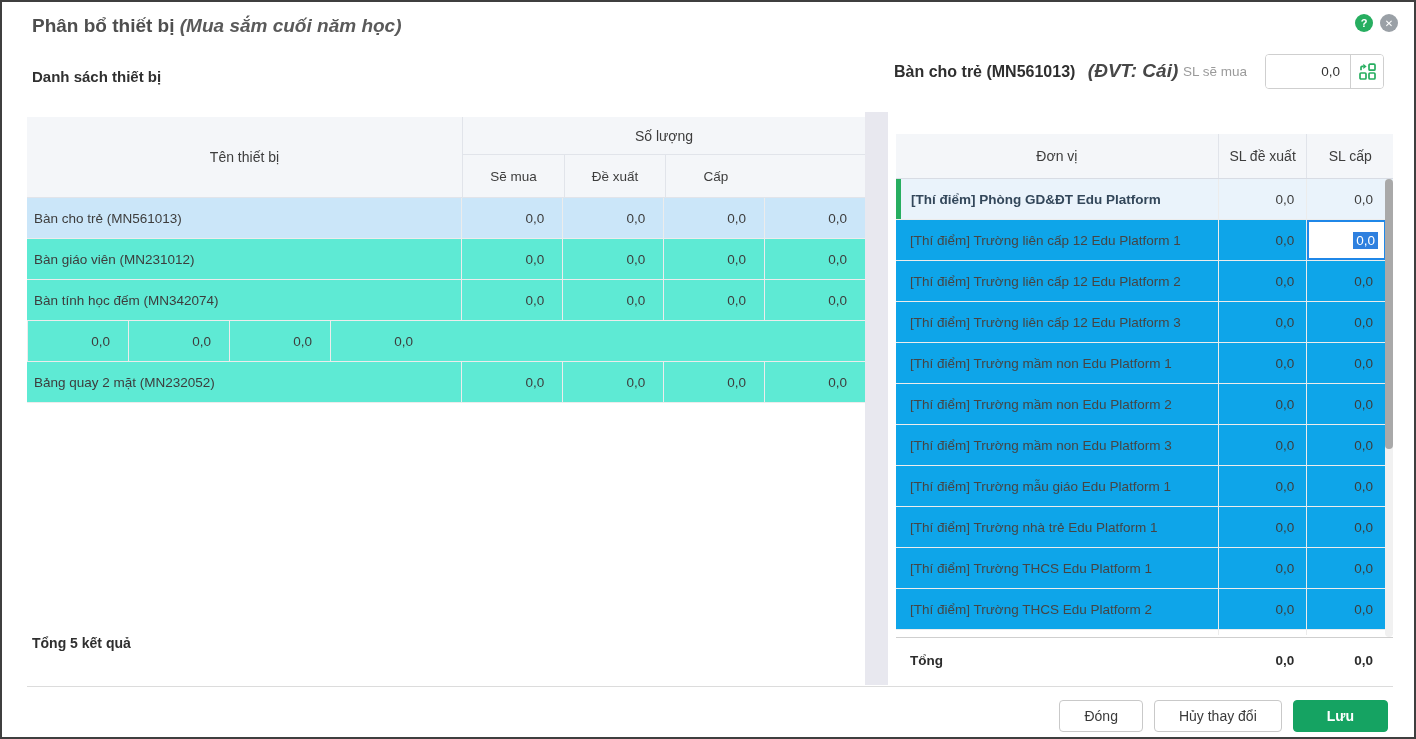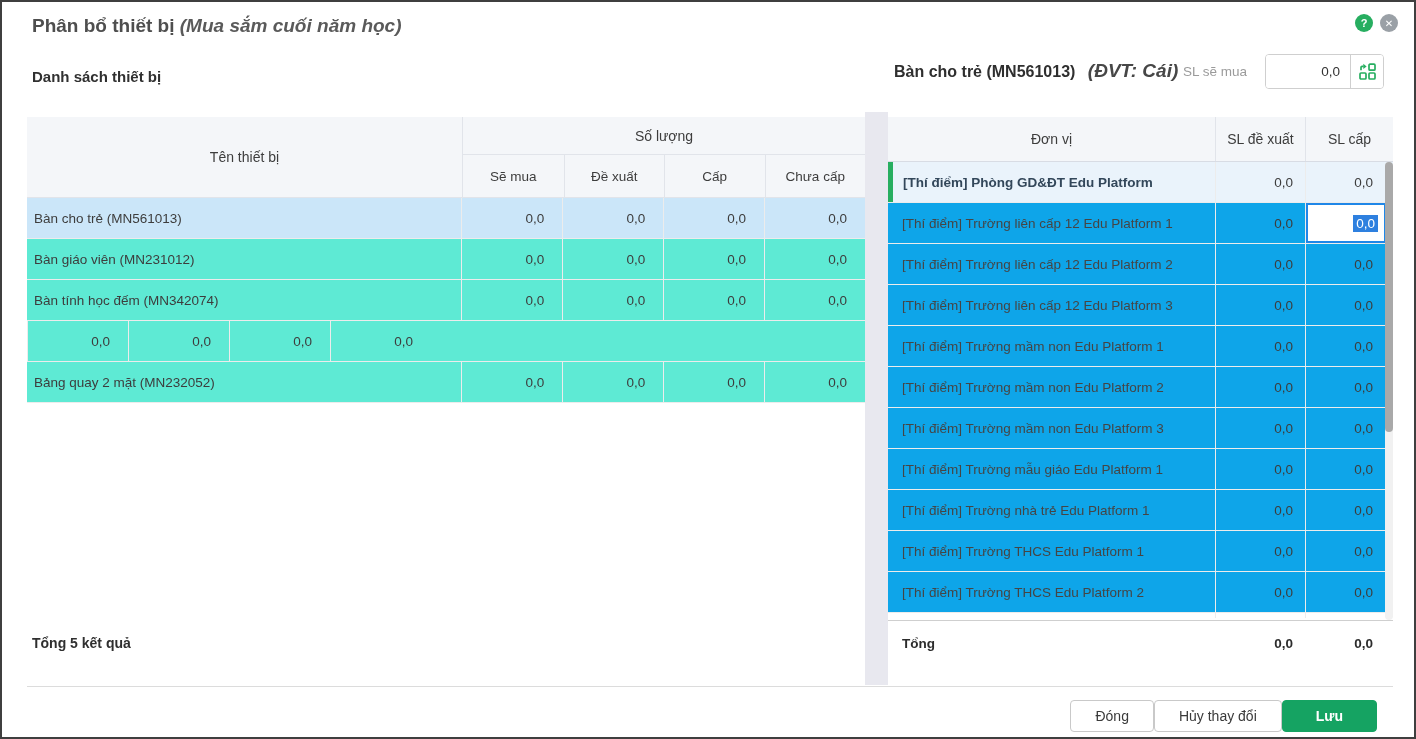--- a/index.html
+++ b/index.html
@@ -38,21 +38,21 @@
   .device-title { position:absolute; left:892px; top:58px; font-size:16px; color:#2f2f2f; }
   .device-title b { font-weight:bold; }
   .device-title .unit { font-style:italic; font-weight:600; font-size:19px; color:#474747; margin-left:8px; }
   .sl-label { position:absolute; left:1165px; top:62px; width:80px; text-align:right; font-size:13.5px; color:#9b9b9b; }
   .qty-group { position:absolute; left:1263px; top:52px; width:119px; height:35px; border:1px solid #cfcfcf; border-radius:4px; display:flex; background:#fff; overflow:hidden; }
   .qty-input { width:84px; height:100%; border:none; outline:none; text-align:right; padding-right:10px; font-size:13.5px; color:#333;
                font-family:"Liberation Sans","DejaVu Sans",sans-serif; }
   .dist-btn { width:35px; height:100%; border-left:1px solid #cfcfcf; display:flex; align-items:center; justify-content:center; cursor:pointer; background:#fff; }
 
   
-  .right-table { position:absolute; left:886px; top:115px; width:505px; font-size:13.5px; color:#3d3d3d; }
+  .right-table { position:absolute; left:886px; top:132px; width:505px; font-size:13.5px; color:#3d3d3d;padding-left:8px; }
   .rt-head { display:flex; height:45px; background:#f4f6f9; border-bottom:1px solid #d8dce4; font-size:14px; }
   .rt-h-name { width:327px; display:flex; align-items:center; justify-content:center; }
   .rt-h-num { width:90px; display:flex; align-items:center; justify-content:center; border-left:1px solid #e1e4ea; }
   .rt-h-num.last { width:88px; }
   .rt-body { position:relative; height:458px; overflow:hidden; background:#fff; }
   .rt-row { display:flex; height:41px; border-bottom:1px solid #ececec; position:relative; background:#0ea5e9; }
   .rt-cell-name { width:327px; display:flex; align-items:center; padding-left:14px; color:#454545; }
   .rt-cell-num { width:90px; display:flex; align-items:center; justify-content:flex-end; padding-right:12px; border-left:1px solid #ececec; }
   .rt-cell-cap { width:88px; display:flex; align-items:center; justify-content:flex-end; padding-right:20px; border-left:1px solid #ececec; position:relative; }
   .rt-row.highlight { background:#eaf3fb; }
@@ -65,21 +65,21 @@
   .sliver .s1 { width:327px; } .sliver .s2 { width:90px; border-left:1px solid #ececec; } .sliver .s3 { width:88px; border-left:1px solid #ececec; }
   .rt-scrollbar { position:absolute; right:0; top:0; width:8px; height:458px; background:#f1f1f1; border-radius:4px; }
   .rt-thumb { position:absolute; left:0; top:0; width:8px; height:270px; background:#a9a9a9; border-radius:4px; }
   .rt-total { display:flex; height:46px; border-top:1px solid #cfcfcf; background:#fff; font-weight:bold; color:#2c2c2c; align-items:center; }
   .rt-total .t-name { width:327px; padding-left:14px; }
   .rt-total .t-num { width:90px; text-align:right; padding-right:12px; }
   .rt-total .t-cap { width:88px; text-align:right; padding-right:20px; }
 
   
   .footer-line { position:absolute; left:25px; top:684px; width:1366px; height:1px; background:#dcdcdc; }
-  .footer-btns { position:absolute; right:37px; top:698px; display:flex; }
+  .footer-btns { position:absolute; right:26px; top:698px; display:flex; gap:11px; }
   .btn { height:32px; border-radius:4px; font-size:14px; display:flex; align-items:center; justify-content:center; cursor:pointer;
          font-family:"Liberation Sans","DejaVu Sans",sans-serif; }
   .btn-outline { background:#fff; border:1px solid #c9c9c9; color:#3a3a3a; padding:0 24px; }
   .btn-green { background:#15a362; border:1px solid #15a362; color:#fff; font-weight:bold; padding:0 33px; }
 </style>
 </head>
 <body>
 
 <div class="dialog">
 
@@ -96,21 +96,20 @@
 
   <div class="left-table">
     <div class="lt-head">
       <div class="lt-name-head">Tên thiết bị</div>
       <div class="lt-qty-wrap">
         <div class="lt-qty-title">Số lượng</div>
         <div class="lt-subrow">
           <div class="sub">Sẽ mua</div>
           <div class="sub">Đề xuất</div>
           <div class="sub">Cấp</div>
-          <div class="sub">Chưa cấp</div>
         </div>
       </div>
     </div>
     <div id="lt-body">
         <div class="lt-row selected">
           <div class="lt-cell-name">Bàn cho trẻ (MN561013)</div>
           <div class="lt-cell-num">0,0</div>
           <div class="lt-cell-num">0,0</div>
           <div class="lt-cell-num">0,0</div>
           <div class="lt-cell-num">0,0</div>

